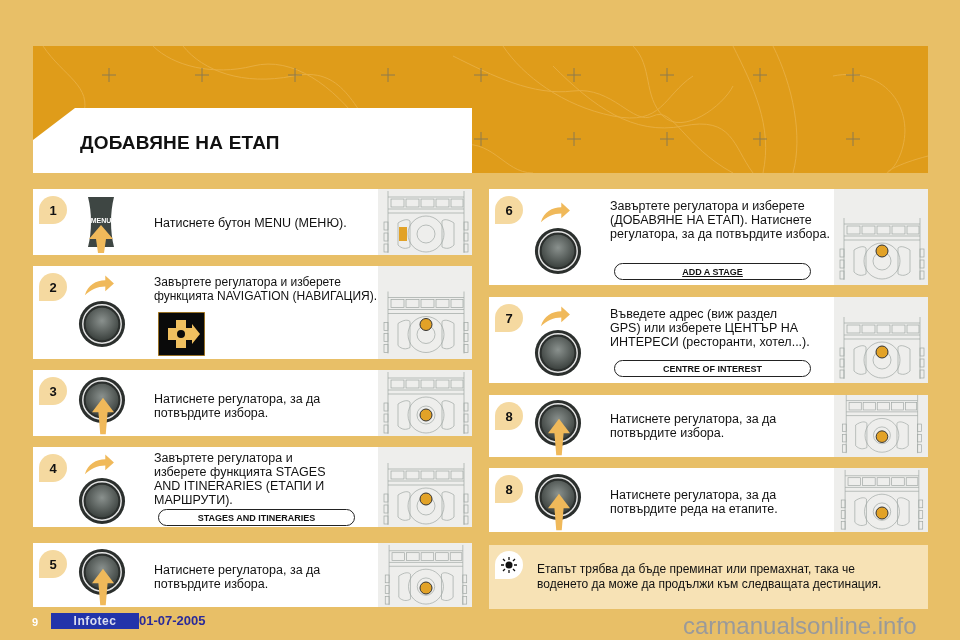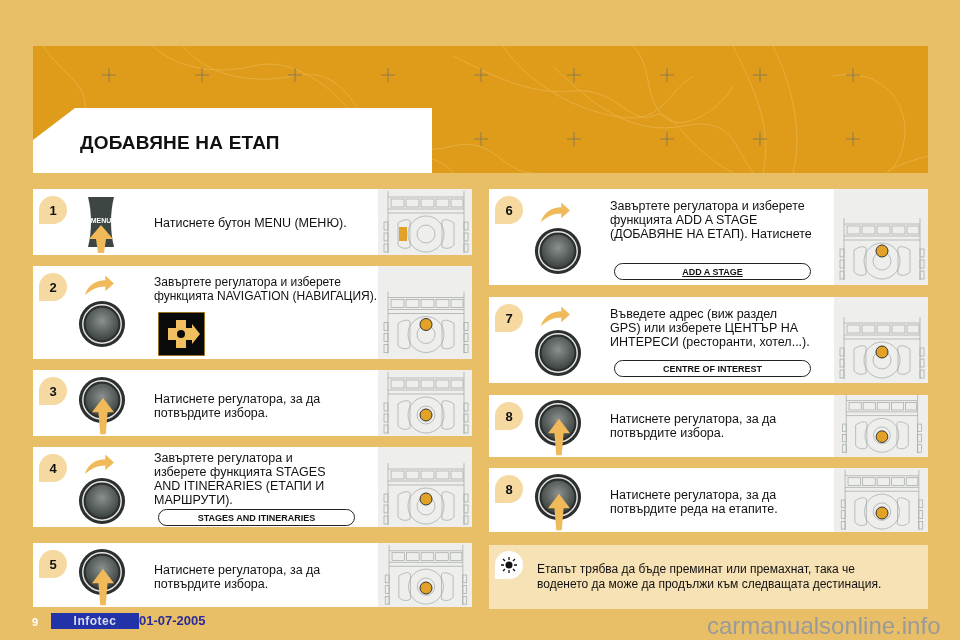--- a/index.html
+++ b/index.html
@@ -8,21 +8,21 @@
     background: #e8bf67;
     font-family: "Liberation Sans", sans-serif;
     position: relative;
   }
   .banner {
     position: absolute; left: 33px; top: 46px; width: 895px; height: 127px;
     background: #df9c1a; overflow: hidden;
   }
   .banner svg.topo { position: absolute; left: 0; top: 0; }
   .title-panel {
-    position: absolute; left: 33px; top: 108px; width: 399px; height: 65px;
+    position: absolute; left: 33px; top: 108px; width: 439px; height: 65px;
     background: #fff;
     clip-path: polygon(42px 0, 100% 0, 100% 100%, 0 100%, 0 32px);
   }
   .title-panel h1 {
     position: absolute; left: 47px; top: 24px;
     font-size: 19px; font-weight: bold; color: #111; letter-spacing: 0.2px;
   }
   .step {
     position: absolute; background: #fff;
   }
@@ -57,21 +57,21 @@
   .tip .text {
     position: absolute; left: 48px; top: 17px; font-size: 12px; line-height: 15px; color: #111;
   }
   .footer-page { position: absolute; left: 32px; top: 616px; font-size: 11px; color: #fff; font-weight: bold; }
   .footer-logo {
     position: absolute; left: 51px; top: 613px; width: 88px; height: 16px;
     background: #2233aa; color: #d8dcf0; font-size: 12px; font-weight: bold;
     display: flex; align-items: center; justify-content: center; letter-spacing: 0.5px;
   }
   .footer-date { position: absolute; left: 123px; top: 613px; font-size: 13px; font-weight: bold; color: #2a2a99; padding-left: 16px; }
-  .watermark { position: absolute; left: 683px; top: 612px; font-size: 24px; color: #9a9a9a; margin-left: 24px; }
+  .watermark { position: absolute; left: 683px; top: 612px; font-size: 24px; color: #9a9a9a; }
 </style>
 </head>
 <body>
 
 <div class="banner">
   <svg class="topo" width="895" height="127" viewBox="0 0 895 127">
     <g fill="none" stroke="#e9b24a" stroke-width="1" opacity="0.8">
       <path d="M10 0 C30 30, 60 40, 50 70 S20 110, 40 127"></path>
       <path d="M120 0 C140 20, 180 30, 220 20 S300 40, 330 80 S400 100, 420 127"></path>
       <path d="M150 0 C170 25, 210 40, 260 30 S320 60, 350 100"></path>
@@ -255,22 +255,22 @@
 <div class="step" style="left:489px;top:189px;width:439px;height:96px;">
   <div class="num">6</div>
   <svg class="knob" style="left:50px;top:12px;" width="32" height="22">
       <use href="#rotArrow"></use>
     </svg>
   <svg class="knob" style="left:45px;top:38px;" width="48" height="48">
       <use href="#knob"></use>
     </svg>
   <div class="text" style="left:121px;top:10px;">
     <div>Завъртете регулатора и изберете</div>
-      <div>функцията ADD A STAGE</div>
     <div>(ДОБАВЯНЕ НА ЕТАП). Натиснете</div>
+      <div>регулатора, за да потвърдите избора.</div>
   </div>
   <div class="pill" style="left:125px;top:74px;width:197px;text-decoration:underline;">ADD A STAGE</div>
   <div class="panel-img">
     <svg width="94" height="96" viewBox="0 -12 94 86">
         <use href="#ctrlPanel"></use>
       <circle cx="48" cy="45" r="6" fill="#e2a227" stroke="#333" stroke-width="1"></circle>
       </svg>
   </div>
 </div>
 

